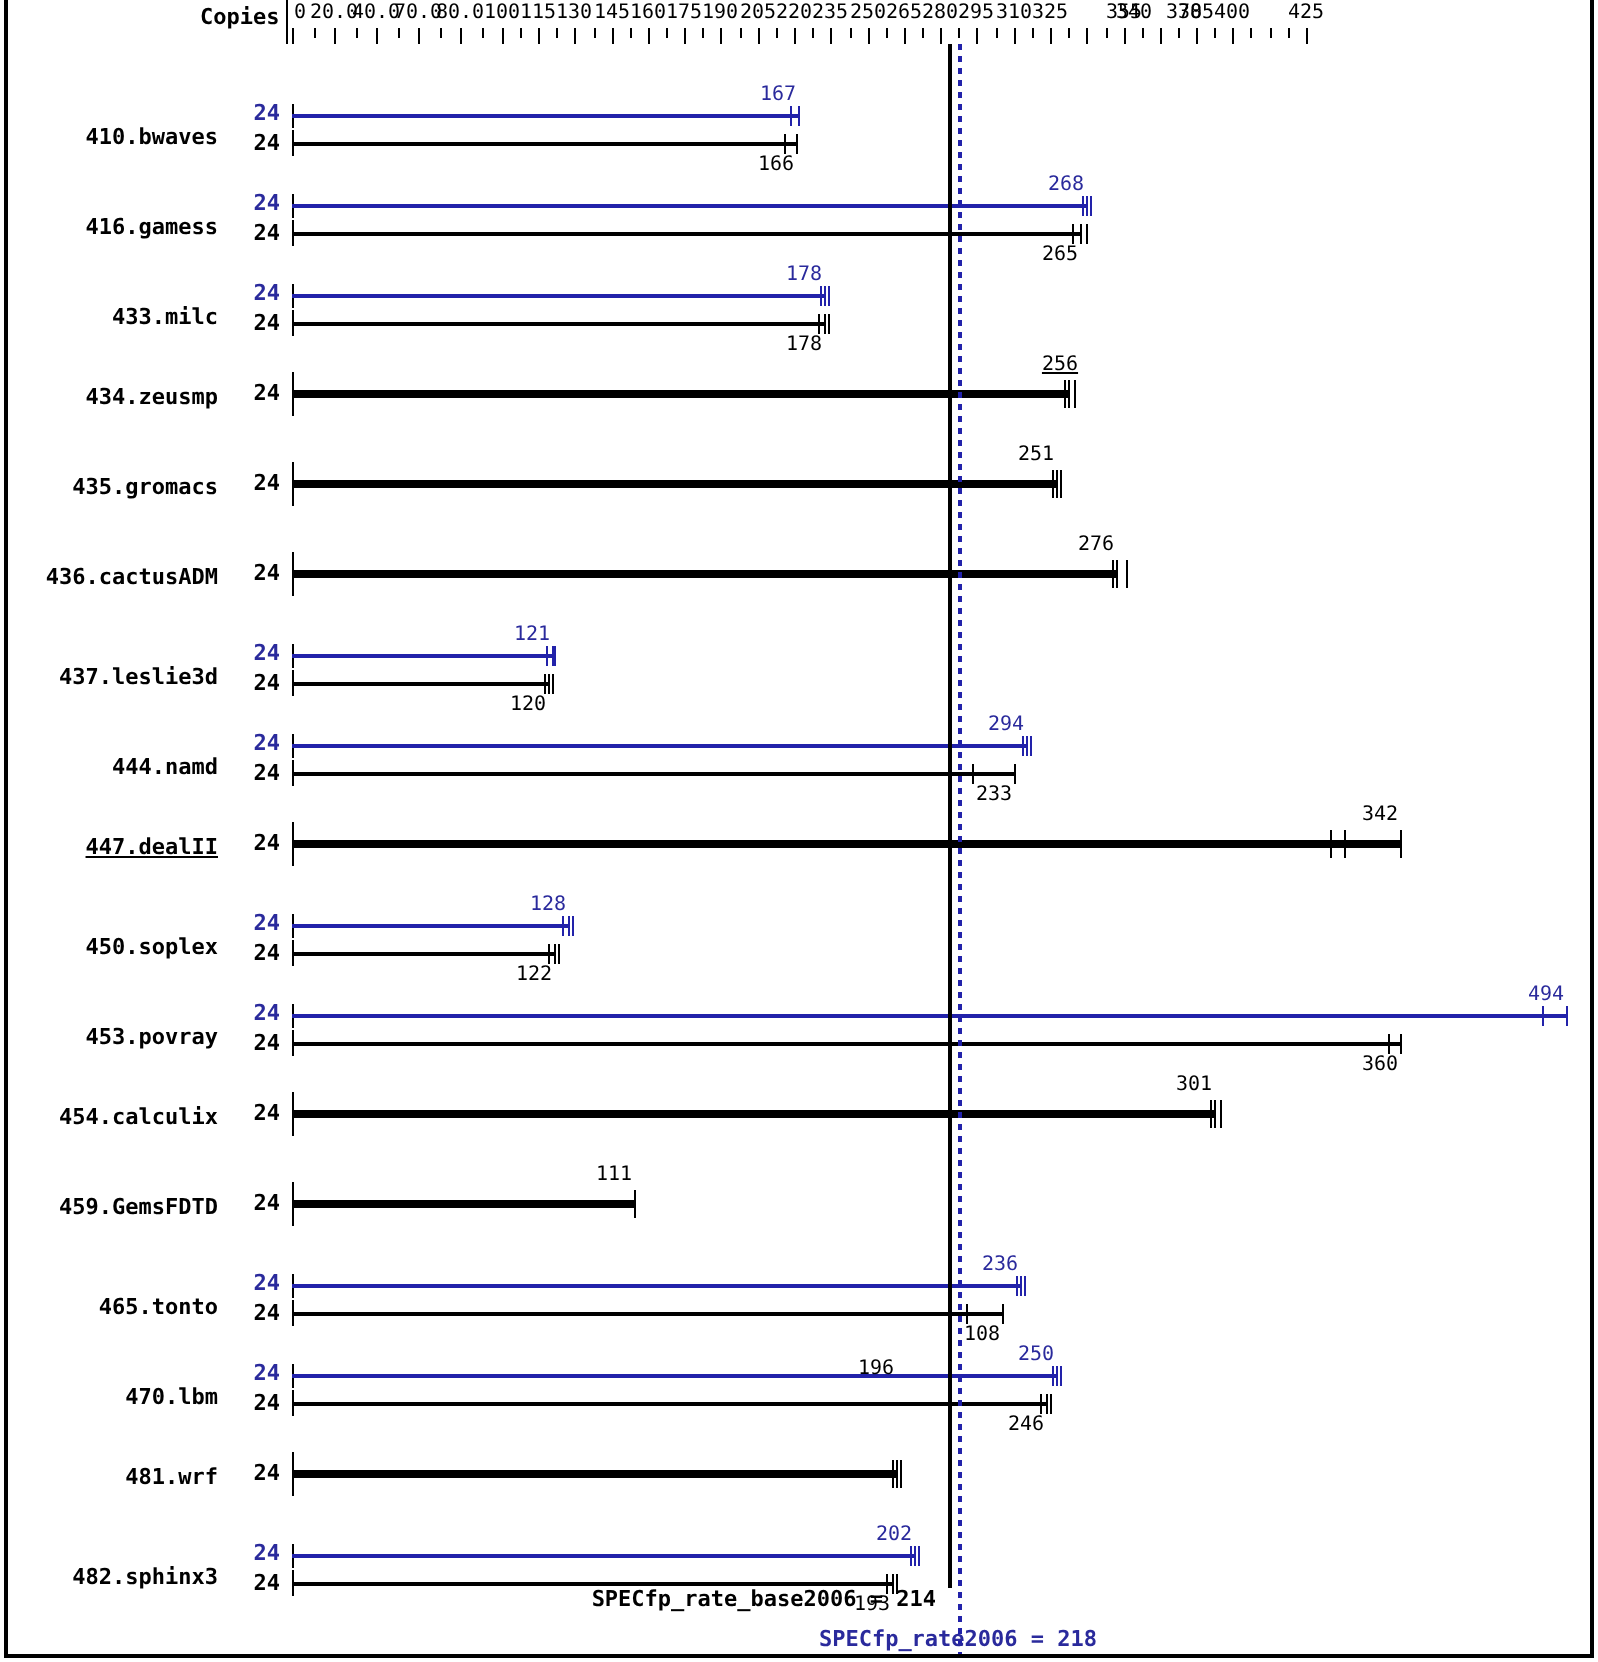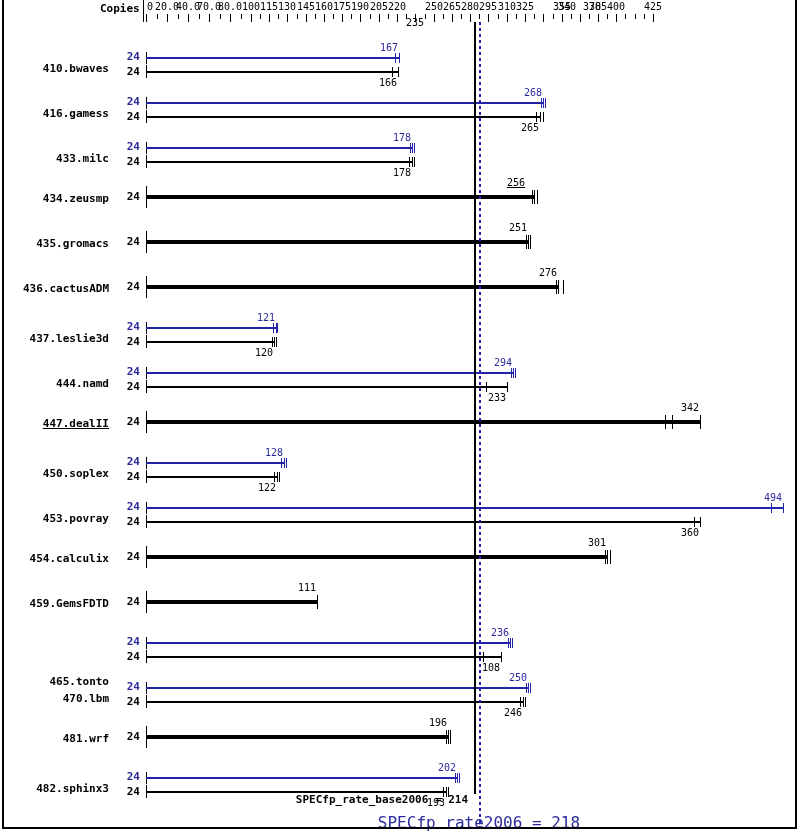--- a/index.html
+++ b/index.html
@@ -65,21 +65,21 @@
   }
   #ref-peak{
     position:absolute;top:22px;width:2px;height:808px;
     background:repeating-linear-gradient(to bottom,#2222aa 0px,#2222aa 3px,transparent 3px,transparent 6px);
   }
   #base-caption{
     position:absolute;font-size:11px;font-weight:bold;color:#000;
     white-space:nowrap;text-align:right;
   }
   #peak-caption{
-    position:absolute;font-size:16px;font-weight:normal;color:#2a2a9c;
+    position:absolute;font-size:11px;font-weight:bold;color:#2a2a9c;
     white-space:nowrap;text-align:right;
   }
   #bottom-rule{position:absolute;left:2px;top:827px;width:795px;height:2px;background:#000;}
 </style>
 </head>
 <body>
 
 <div id="frame"></div>
 
 <div id="copies-label">Copies</div>
@@ -92,21 +92,21 @@
     <div class="tick-label" style="left: 230px;">80.0</div>
     <div class="tick-label" style="left: 251px;">100</div>
     <div class="tick-label" style="left: 269px;">115</div>
     <div class="tick-label" style="left: 287px;">130</div>
     <div class="tick-label" style="left: 306px;">145</div>
     <div class="tick-label" style="left: 324px;">160</div>
     <div class="tick-label" style="left: 342px;">175</div>
     <div class="tick-label" style="left: 360px;">190</div>
     <div class="tick-label" style="left: 379px;">205</div>
     <div class="tick-label" style="left: 397px;">220</div>
-    <div class="tick-label" style="left: 415px; margin-top: 16px;">235</div>
+    <div class="tick-label" style="left: 415px;">235</div>
     <div class="tick-label" style="left: 434px;">250</div>
     <div class="tick-label" style="left: 452px;">265</div>
     <div class="tick-label" style="left: 470px;">280</div>
     <div class="tick-label" style="left: 488px;">295</div>
     <div class="tick-label" style="left: 507px;">310</div>
     <div class="tick-label" style="left: 525px;">325</div>
     <div class="tick-label" style="left: 543px; margin-left: 24px;">340</div>
     <div class="tick-label" style="left: 562px;">355</div>
     <div class="tick-label" style="left: 580px; margin-left: 12px;">370</div>
     <div class="tick-label" style="left: 598px;">385</div>
@@ -222,21 +222,21 @@
       <div class="val-label base" style="left: 402px; top: 145px;">178</div>
     </div>
     <div class="row-group" style="top: 0px;">
       <div class="bm-name" style="top: 170px;">434.zeusmp</div>
       <div class="copies-val base" style="top: 168px;">24</div>
       <div class="axis-stub" style="top: 164px; height: 22px;"></div>
       <div class="bar solo" style="left: 146px; width: 388px; top: 173px; height: 4px;"></div>
       <div class="errtick base" style="left: 532px; top: 168px; height: 14px;"></div>
       <div class="errtick base" style="left: 537px; top: 168px; height: 14px;"></div>
       <div class="errtick base" style="left: 534px; top: 168px; height: 14px;"></div>
-      <div class="val-label base" style="left: 516px; top: 155px; text-decoration: underline;">256</div>
+      <div class="val-label base" style="left: 530px; top: 155px; text-decoration: underline;">256</div>
     </div>
     <div class="row-group" style="top: 0px;">
       <div class="bm-name" style="top: 215px;">435.gromacs</div>
       <div class="copies-val base" style="top: 213px;">24</div>
       <div class="axis-stub" style="top: 209px; height: 22px;"></div>
       <div class="bar solo" style="left: 146px; width: 382px; top: 218px; height: 4px;"></div>
       <div class="errtick base" style="left: 526px; top: 213px; height: 14px;"></div>
       <div class="errtick base" style="left: 530px; top: 213px; height: 14px;"></div>
       <div class="errtick base" style="left: 528px; top: 213px; height: 14px;"></div>
       <div class="val-label base" style="left: 518px; top: 200px;">251</div>
@@ -342,21 +342,21 @@
     <div class="row-group" style="top: 0px;">
       <div class="bm-name" style="top: 575px;">459.GemsFDTD</div>
       <div class="copies-val base" style="top: 573px;">24</div>
       <div class="axis-stub" style="top: 569px; height: 22px;"></div>
       <div class="bar solo" style="left: 146px; width: 171px; top: 578px; height: 4px;"></div>
       <div class="errtick base" style="left: 317px; top: 573px; height: 14px;"></div>
       <div class="errtick base" style="left: 317px; top: 573px; height: 14px;"></div>
       <div class="val-label base" style="left: 307px; top: 560px;">111</div>
     </div>
     <div class="row-group" style="top: 0px;">
-      <div class="bm-name" style="top: 625px; margin-top: 28px;">465.tonto</div>
+      <div class="bm-name" style="top: 625px;">465.tonto</div>
       <div class="copies-val peak" style="top: 613px;">24</div>
       <div class="copies-val base" style="top: 628px;">24</div>
       <div class="axis-stub" style="top: 615px; height: 12px;"></div>
       <div class="axis-stub" style="top: 628px; height: 13px;"></div>
       <div class="bar peak" style="left: 146px; width: 364px; top: 620px;"></div>
       <div class="errtick peak" style="left: 508px; top: 616px; height: 10px;"></div>
       <div class="errtick peak" style="left: 512px; top: 616px; height: 10px;"></div>
       <div class="errtick peak" style="left: 510px; top: 616px; height: 10px;"></div>
       <div class="val-label peak" style="left: 500px; top: 605px;">236</div>
       <div class="bar base" style="left: 146px; width: 355px; top: 634px;"></div>
@@ -383,21 +383,21 @@
       <div class="val-label base" style="left: 513px; top: 685px;">246</div>
     </div>
     <div class="row-group" style="top: 0px;">
       <div class="bm-name" style="top: 710px;">481.wrf</div>
       <div class="copies-val base" style="top: 708px;">24</div>
       <div class="axis-stub" style="top: 704px; height: 22px;"></div>
       <div class="bar solo" style="left: 146px; width: 302px; top: 713px; height: 4px;"></div>
       <div class="errtick base" style="left: 446px; top: 708px; height: 14px;"></div>
       <div class="errtick base" style="left: 450px; top: 708px; height: 14px;"></div>
       <div class="errtick base" style="left: 448px; top: 708px; height: 14px;"></div>
-      <div class="val-label base" style="left: 438px; top: 695px;">196</div>
+      <div class="val-label base" style="left: 438px; top: 657px;">196</div>
     </div>
     <div class="row-group" style="top: 0px;">
       <div class="bm-name" style="top: 760px;">482.sphinx3</div>
       <div class="copies-val peak" style="top: 748px;">24</div>
       <div class="copies-val base" style="top: 763px;">24</div>
       <div class="axis-stub" style="top: 750px; height: 12px;"></div>
       <div class="axis-stub" style="top: 763px; height: 13px;"></div>
       <div class="bar peak" style="left: 146px; width: 311px; top: 755px;"></div>
       <div class="errtick peak" style="left: 455px; top: 751px; height: 10px;"></div>
       <div class="errtick peak" style="left: 459px; top: 751px; height: 10px;"></div>

